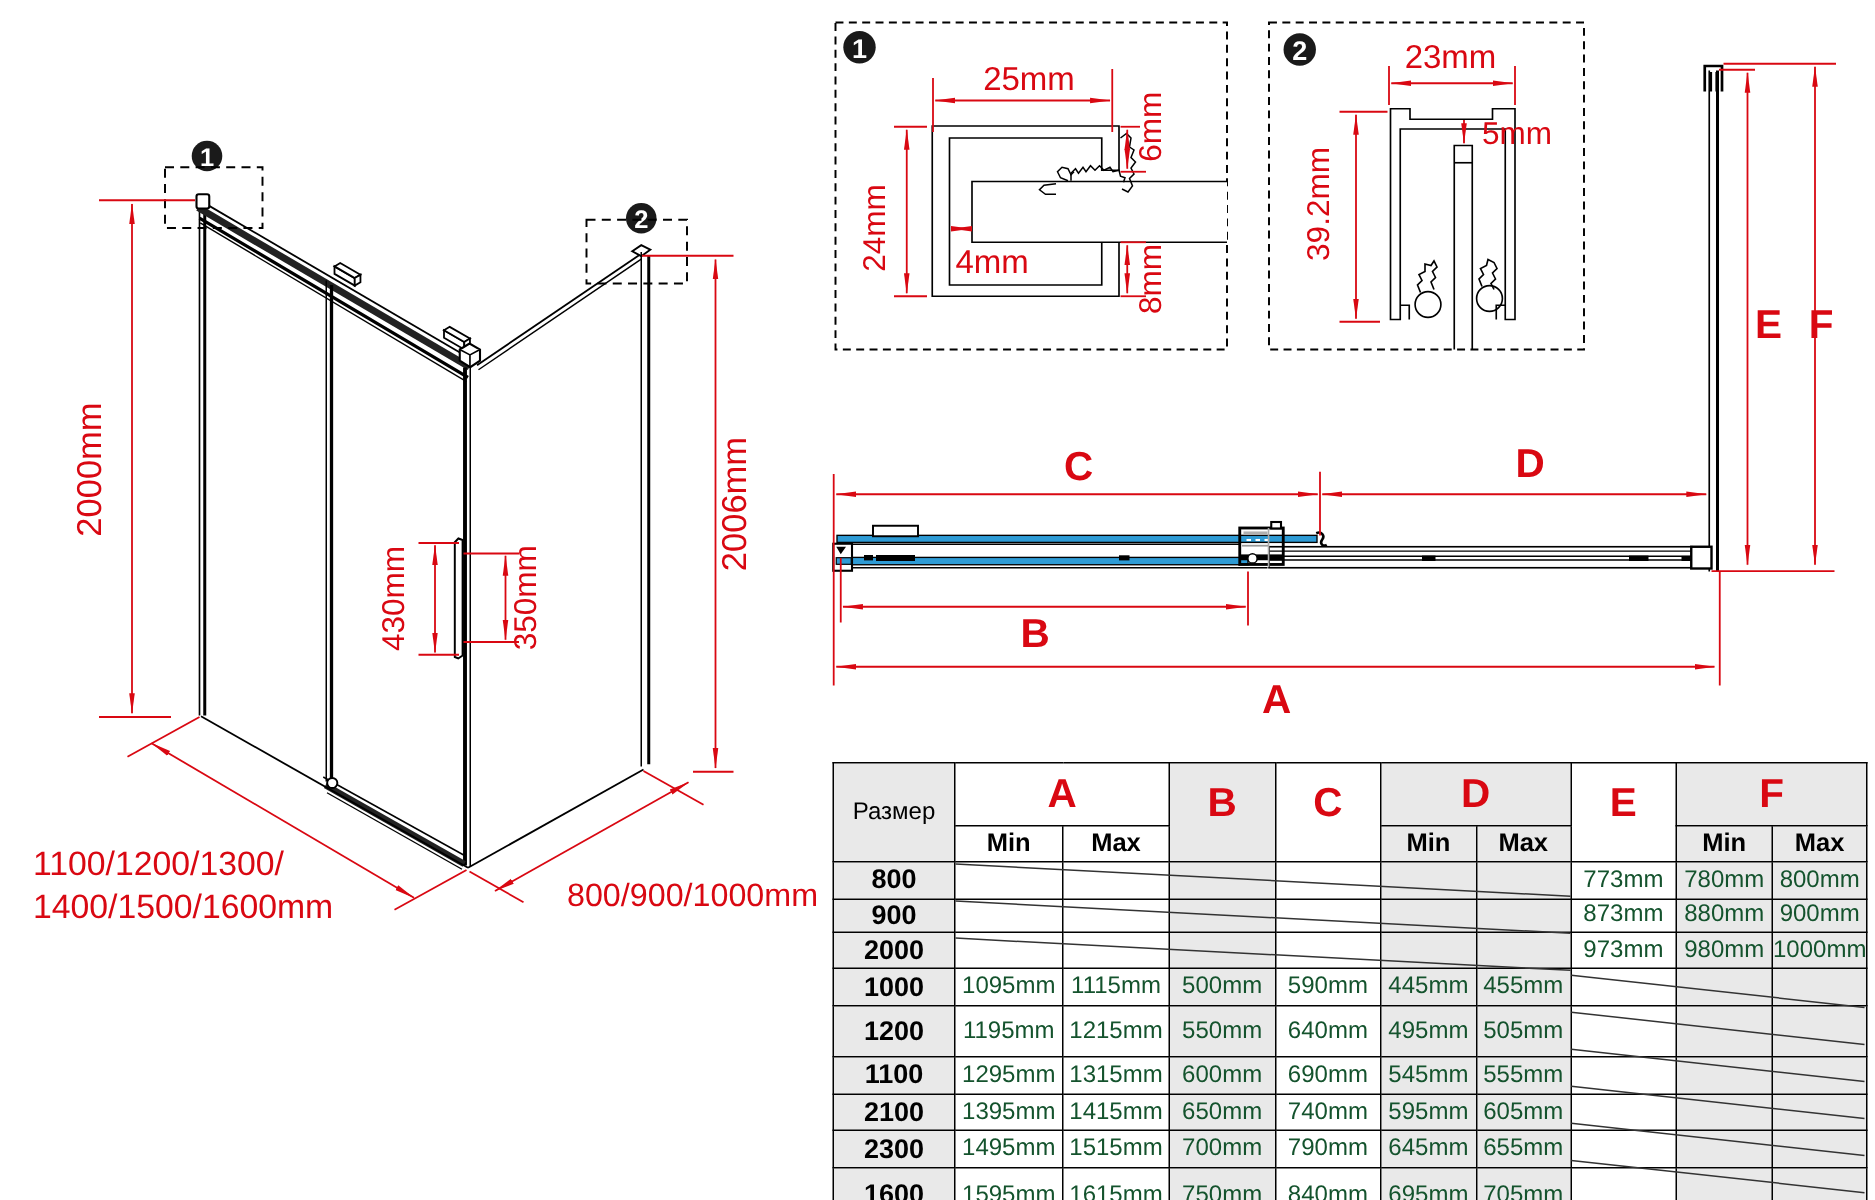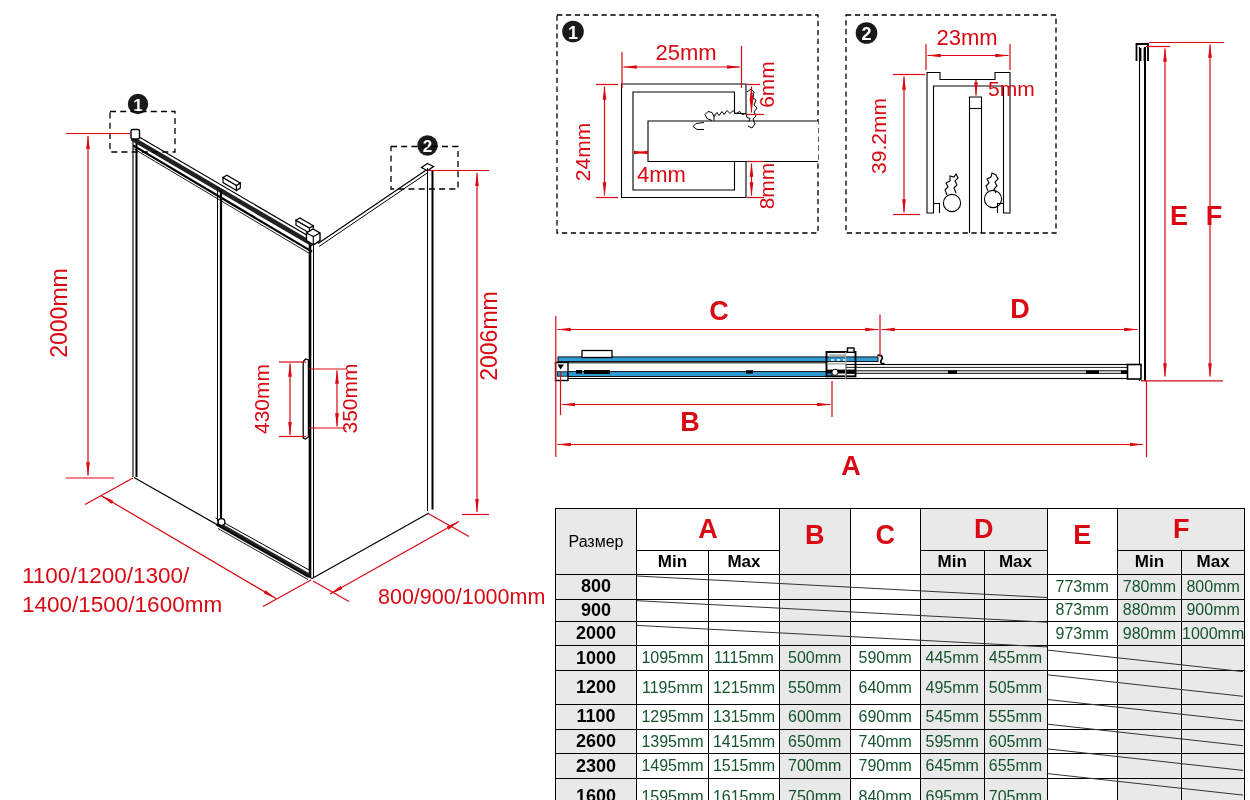--- a/index.html
+++ b/index.html
@@ -439,21 +439,21 @@
           <td class="v">1315mm</td>
           <td class="v g">600mm</td>
           <td class="v">690mm</td>
           <td class="v g">545mm</td>
           <td class="v g">555mm</td>
           <td></td>
           <td class="g"></td>
           <td class="g"></td>
         </tr>
 <tr style="height:24.7px">
-          <td class="rl g">2600</td>
+          <td class="rl g">2100</td>
           <td class="v">1395mm</td>
           <td class="v">1415mm</td>
           <td class="v g">650mm</td>
           <td class="v">740mm</td>
           <td class="v g">595mm</td>
           <td class="v g">605mm</td>
           <td></td>
           <td class="g"></td>
           <td class="g"></td>
         </tr>

